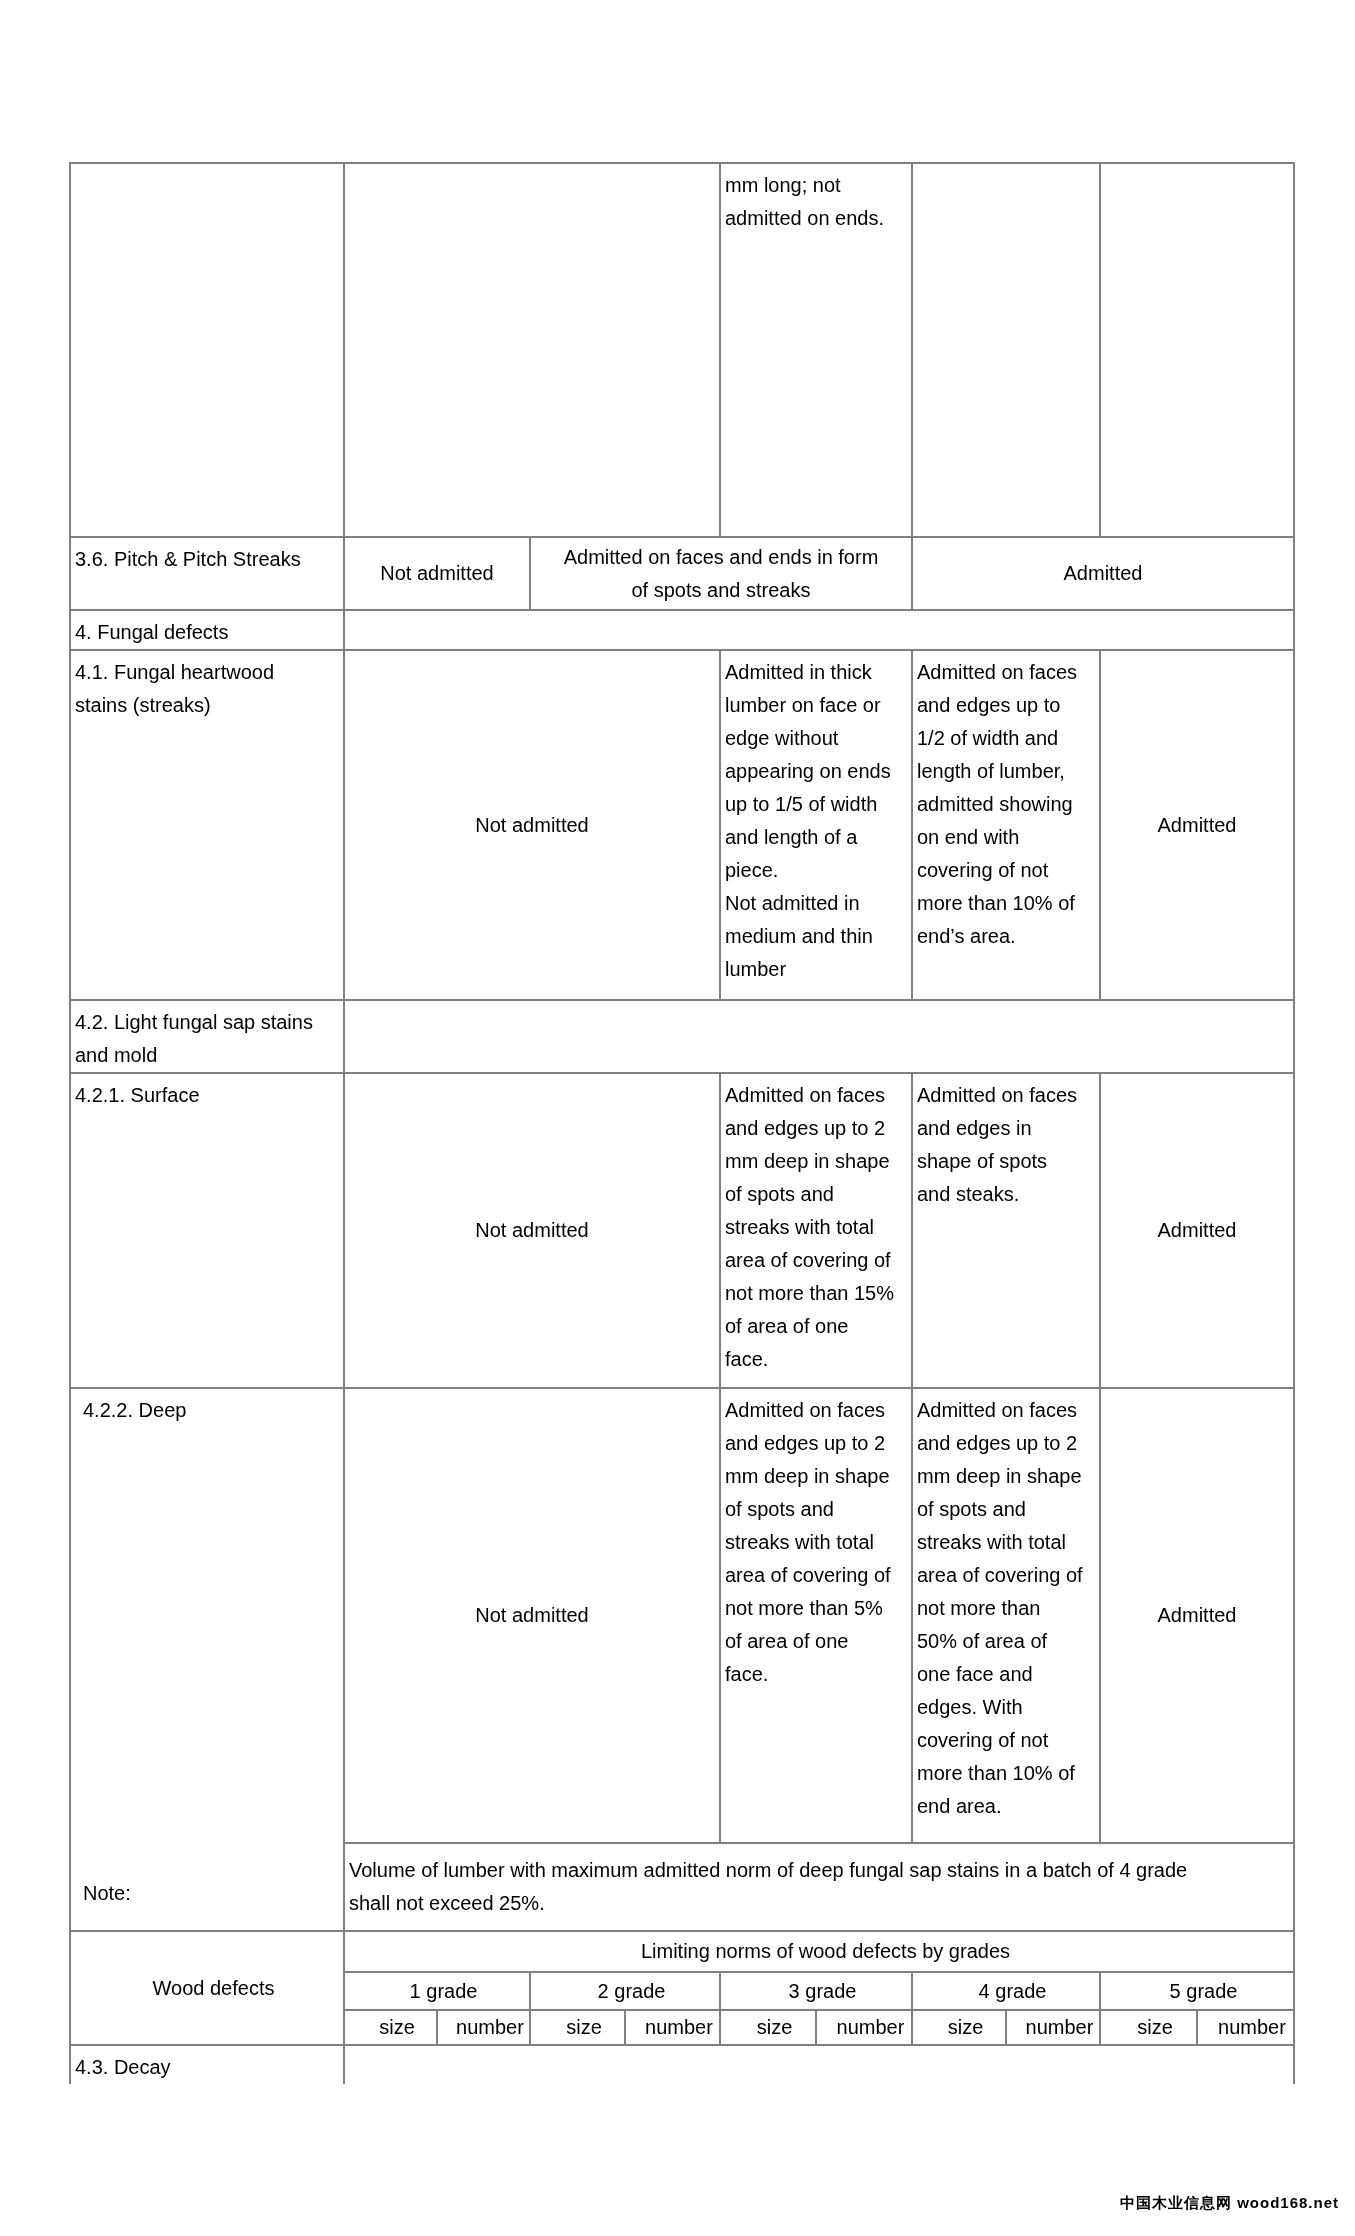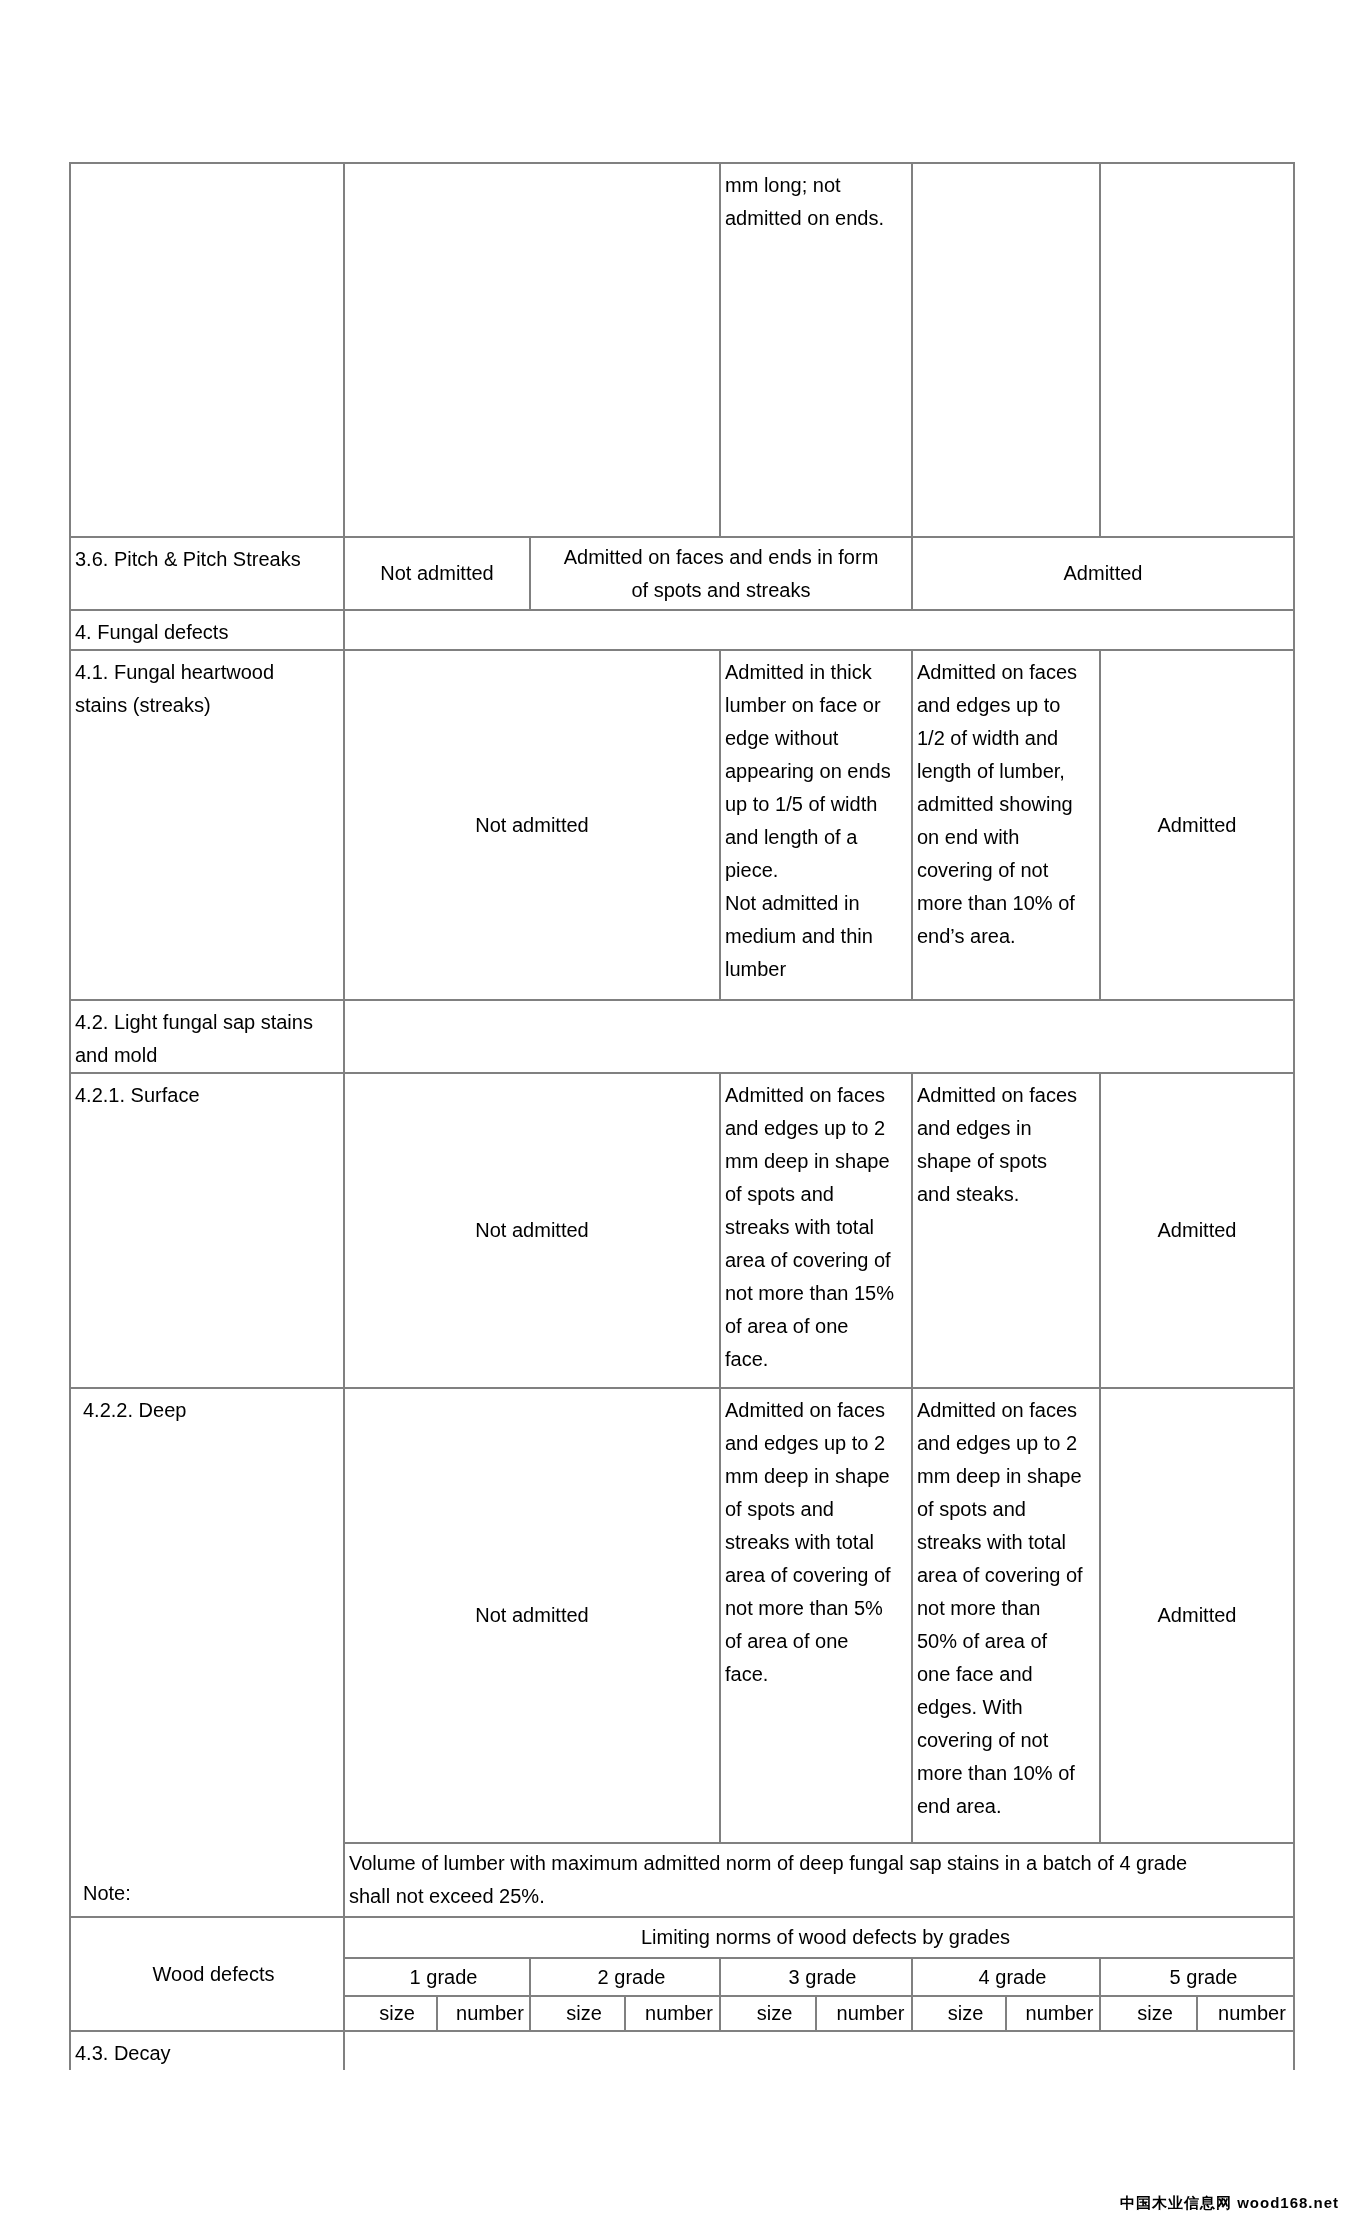--- a/index.html
+++ b/index.html
@@ -139,21 +139,21 @@
 not more than
 50% of area of
 one face and
 edges. With
 covering of not
 more than 10% of
 end area.</td>
       <td colspan="2" class="cmid">Admitted</td>
     </tr>
 
-    <tr style="height:74px">
+    <tr style="height:88px">
       <td colspan="10" class="notecell">Volume of lumber with maximum admitted norm of deep fungal sap stains in a batch of 4 grade
 shall not exceed 25%.</td>
     </tr>
 
     <tr style="height:41px">
       <td rowspan="3" class="chead">Wood defects</td>
       <td colspan="10" class="chead">Limiting norms of wood defects by grades</td>
     </tr>
 
     <tr style="height:38px">

